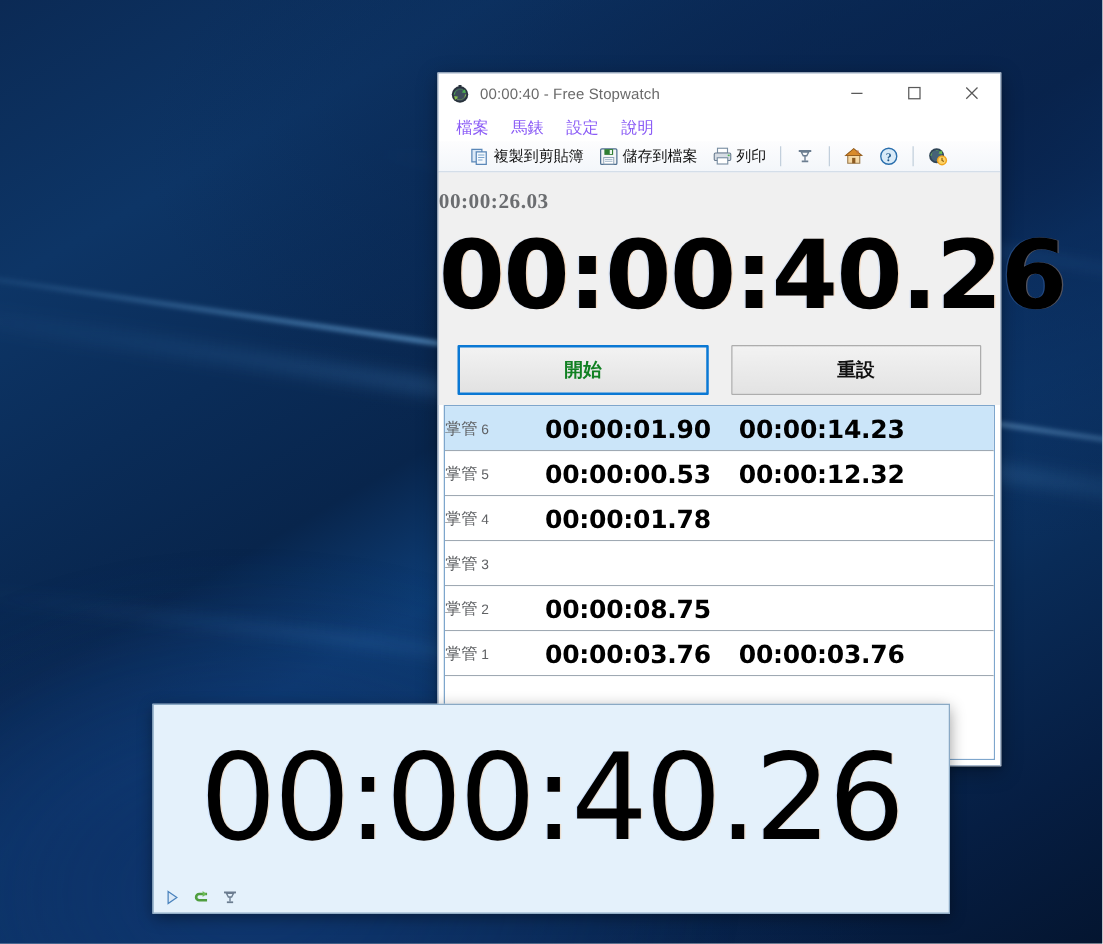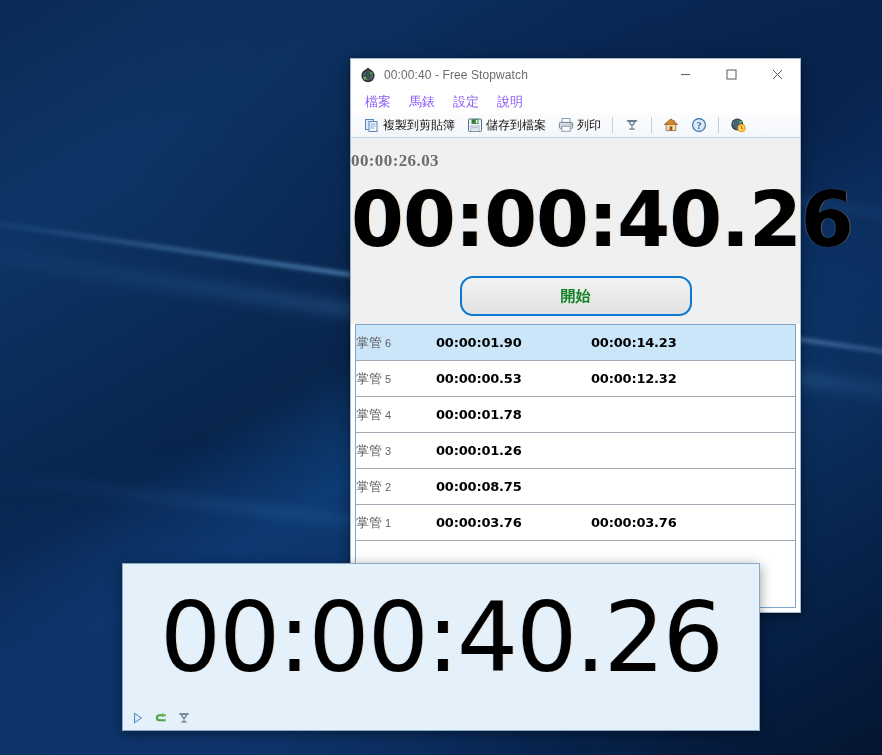--- a/index.html
+++ b/index.html
@@ -131,21 +131,21 @@
     white-space: nowrap;
   }
 
   
   .toolbar {
     height: 25px;
     background: linear-gradient(180deg, #fdfdfe 0%, #f3f6fa 100%);
     border-bottom: 1px solid #c6d3e2;
     display: flex;
     align-items: center;
-    padding-left: 8px;
+    padding-left: 20px;
     flex: 0 0 auto;
     gap: 2px;
   }
   .tb-btn {
     display: flex; align-items: center; gap: 3px;
     height: 21px; padding: 0 4px;
     font-size: 12px; color: #121212;
     white-space: nowrap;
     border: 1px solid transparent;
     border-radius: 2px;
@@ -201,21 +201,21 @@
   .act-btn {
     width: 232px;
     height: 40px;
     font-size: 15px;
     font-weight: bold;
     display: flex;
     align-items: center;
     justify-content: center;
     background: linear-gradient(180deg, #f2f2f2 0%, #e3e3e3 100%);
     border: 1px solid #adadad;
-    border-radius: 13px;
+    border-radius: 1px;
   }
   .act-btn.primary {
     color: #118022;
     border: 2px solid #0a78d4;
     background: linear-gradient(180deg, #f2f2f2 0%, #e2e2e2 100%);
   }
   .act-btn.secondary { color: #111111; }
 
   
   .lap-wrap {
@@ -243,21 +243,21 @@
     color: #5f6164;
     white-space: nowrap;
     flex: 0 0 auto;
   }
   .lap-label .num {
     font-size: 11px;
     margin-left: 3px;
   }
   .lap-split, .lap-total {
     font-family: "DejaVu Sans", "Liberation Sans", sans-serif;
-    font-size: 13px;
+    font-size: 20px;
     font-weight: bold;
     color: #000000;
     letter-spacing: -0.2px;
     white-space: nowrap;
   }
   .lap-split { width: 155px; flex: 0 0 auto; }
   .lap-total { flex: 1 1 auto; }
   .lap-row.blank { border-bottom: none; flex: 1 1 auto; }
 
   
@@ -437,20 +437,21 @@
       </div>
     </div>
 
     <div class="timer-panel">
       <div class="sub-time">00:00:26.03</div>
       <div class="main-time">00:00:40.26</div>
     </div>
 
     <div class="btn-row">
       <div class="act-btn primary">開始</div>
+      <div class="act-btn secondary">重設</div>
     </div>
 
     <div class="lap-wrap">
 
       <div class="lap-row selected">
         <div class="lap-label">
           <span>掌管</span><span class="num">6</span>
         </div>
         <div class="lap-split">00:00:01.90</div>
         <div class="lap-total">00:00:14.23</div>
@@ -468,21 +469,20 @@
         <div class="lap-label">
           <span>掌管</span><span class="num">4</span>
         </div>
         <div class="lap-split">00:00:01.78</div>
       </div>
 
       <div class="lap-row">
         <div class="lap-label">
           <span>掌管</span><span class="num">3</span>
         </div>
-        <div class="lap-split">00:00:01.26</div>
       </div>
 
       <div class="lap-row">
         <div class="lap-label">
           <span>掌管</span><span class="num">2</span>
         </div>
         <div class="lap-total">00:00:08.75</div>
       </div>
 
       <div class="lap-row">

